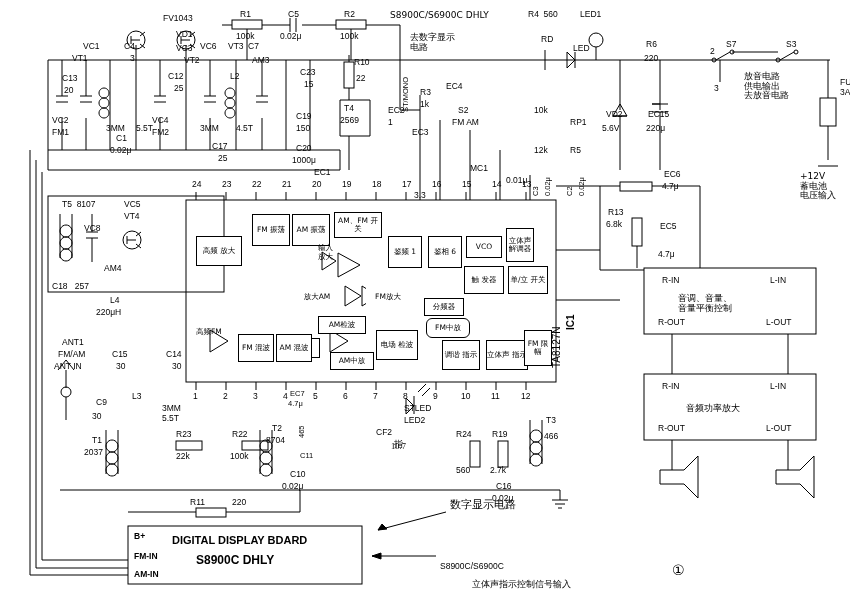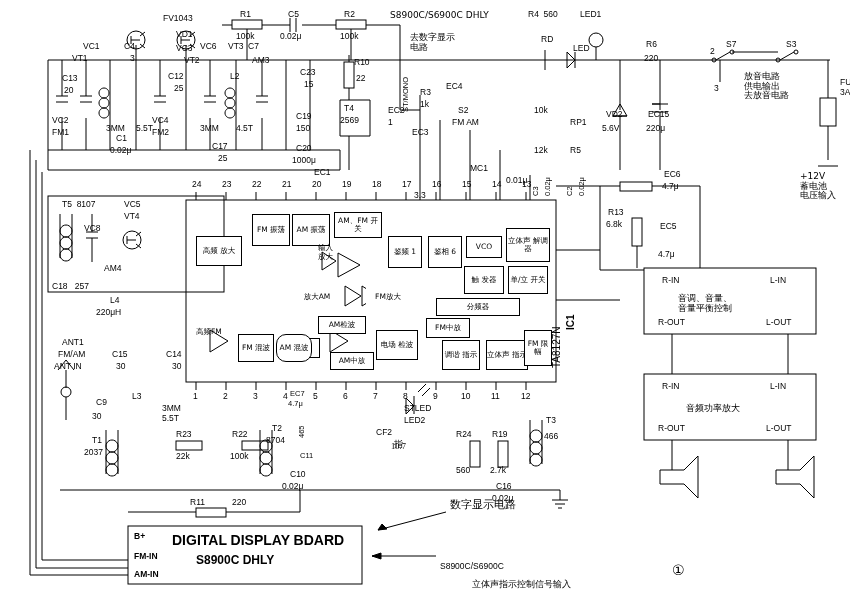--- a/index.html
+++ b/index.html
@@ -394,44 +394,44 @@
 振荡</div>
 <div class="fbox sm" style="left:292px;top:214px;width:38px;height:32px;">AM
 振荡</div>
 <div class="fbox sm" style="left:334px;top:212px;width:48px;height:26px;">AM、FM
 开关</div>
 <div class="fbox sm" style="left:388px;top:236px;width:34px;height:32px;">鉴频
 1</div>
 <div class="fbox sm" style="left:428px;top:236px;width:34px;height:32px;">鉴相
 6</div>
 <div class="fbox sm" style="left:466px;top:236px;width:36px;height:22px;">VCO</div>
-<div class="fbox sm" style="left:506px;top:228px;width:44px;height:34px;">立体声
+<div class="fbox sm" style="left:506px;top:228px;width:28px;height:34px;">立体声
 解调器</div>
 <div class="fbox sm" style="left:464px;top:266px;width:40px;height:28px;">触
 发器</div>
 <div class="fbox sm" style="left:508px;top:266px;width:40px;height:28px;">单/立
 开关</div>
-<div class="fbox sm" style="left:436px;top:298px;width:84px;height:18px;">分频器</div>
+<div class="fbox sm" style="left:424px;top:298px;width:40px;height:18px;">分频器</div>
 <div class="fbox sm" style="left:318px;top:316px;width:48px;height:18px;">AM检波</div>
-<div class="fbox sm" style="left:426px;top:318px;width:44px;height:20px;">FM中放</div>
+<div class="fbox sm" style="left:426px;top:318px;width:44px;height:20px;border-radius:6px;">FM中放</div>
 <div class="fbox sm" style="left:330px;top:352px;width:44px;height:18px;">AM中放</div>
 <div class="fbox sm" style="left:284px;top:338px;width:36px;height:20px;">AGC</div>
 <div class="fbox sm" style="left:376px;top:330px;width:42px;height:30px;">电场
 检波</div>
 <div class="fbox sm" style="left:442px;top:340px;width:38px;height:30px;">调谐
 指示</div>
 <div class="fbox sm" style="left:486px;top:340px;width:42px;height:30px;">立体声
 指示</div>
 <div class="fbox sm" style="left:524px;top:330px;width:28px;height:36px;">FM
 限幅</div>
 <div class="fbox sm" style="left:366px;top:286px;width:44px;height:22px;border:none;">FM放大</div>
 <div class="fbox sm" style="left:294px;top:286px;width:46px;height:22px;border:none;">放大AM</div>
 <div class="fbox sm" style="left:238px;top:334px;width:36px;height:28px;">FM
 混波</div>
-<div class="fbox sm" style="left:276px;top:334px;width:36px;height:28px;border-radius:10px;">AM
+<div class="fbox sm" style="left:276px;top:334px;width:36px;height:28px;">AM
 混波</div>
 <div class="lbl cn sm" style="left:196px;top:328px;">高频FM</div>
 <div class="lbl cn sm" style="left:318px;top:244px;white-space:pre;">输入
 放大</div>
 
 <div class="lbl" style="left:664px;top:170px;">EC6</div>
 <div class="lbl" style="left:662px;top:182px;">4.7μ</div>
 <div class="lbl" style="left:660px;top:222px;">EC5</div>
 <div class="lbl" style="left:658px;top:250px;">4.7μ</div>
 <div class="lbl" style="left:608px;top:208px;">R13</div>
@@ -448,21 +448,21 @@
 <div class="lbl" style="left:658px;top:318px;">R-OUT</div>
 <div class="lbl" style="left:766px;top:318px;">L-OUT</div>
 
 <div class="lbl" style="left:662px;top:382px;">R-IN</div>
 <div class="lbl" style="left:770px;top:382px;">L-IN</div>
 <div class="lbl cn" style="left:686px;top:404px;">音频功率放大</div>
 <div class="lbl" style="left:658px;top:424px;">R-OUT</div>
 <div class="lbl" style="left:766px;top:424px;">L-OUT</div>
 
 <div class="lbl cn" style="left:450px;top:500px;font-size:11px;">数字显示电路</div>
-<div class="lbl b" style="left:172px;top:536px;font-size:14px;">DIGITAL DISPLAY BDARD</div>
+<div class="lbl b" style="left:172px;top:536px;font-size:11px;">DIGITAL DISPLAY BDARD</div>
 <div class="lbl b" style="left:196px;top:556px;font-size:12px;">S8900C DHLY</div>
 <div class="lbl b" style="left:134px;top:532px;">B+</div>
 <div class="lbl b" style="left:134px;top:552px;">FM-IN</div>
 <div class="lbl b" style="left:134px;top:570px;">AM-IN</div>
 <div class="lbl cn" style="left:440px;top:580px;margin-left:32px;">立体声指示控制信号输入</div>
 <div class="lbl" style="left:440px;top:562px;">S8900C/S6900C</div>
 
 <div class="lbl" style="left:672px;top:566px;font-size:14px;">①</div>
 
 <svg width="850" height="597" style="pointer-events:none;">

